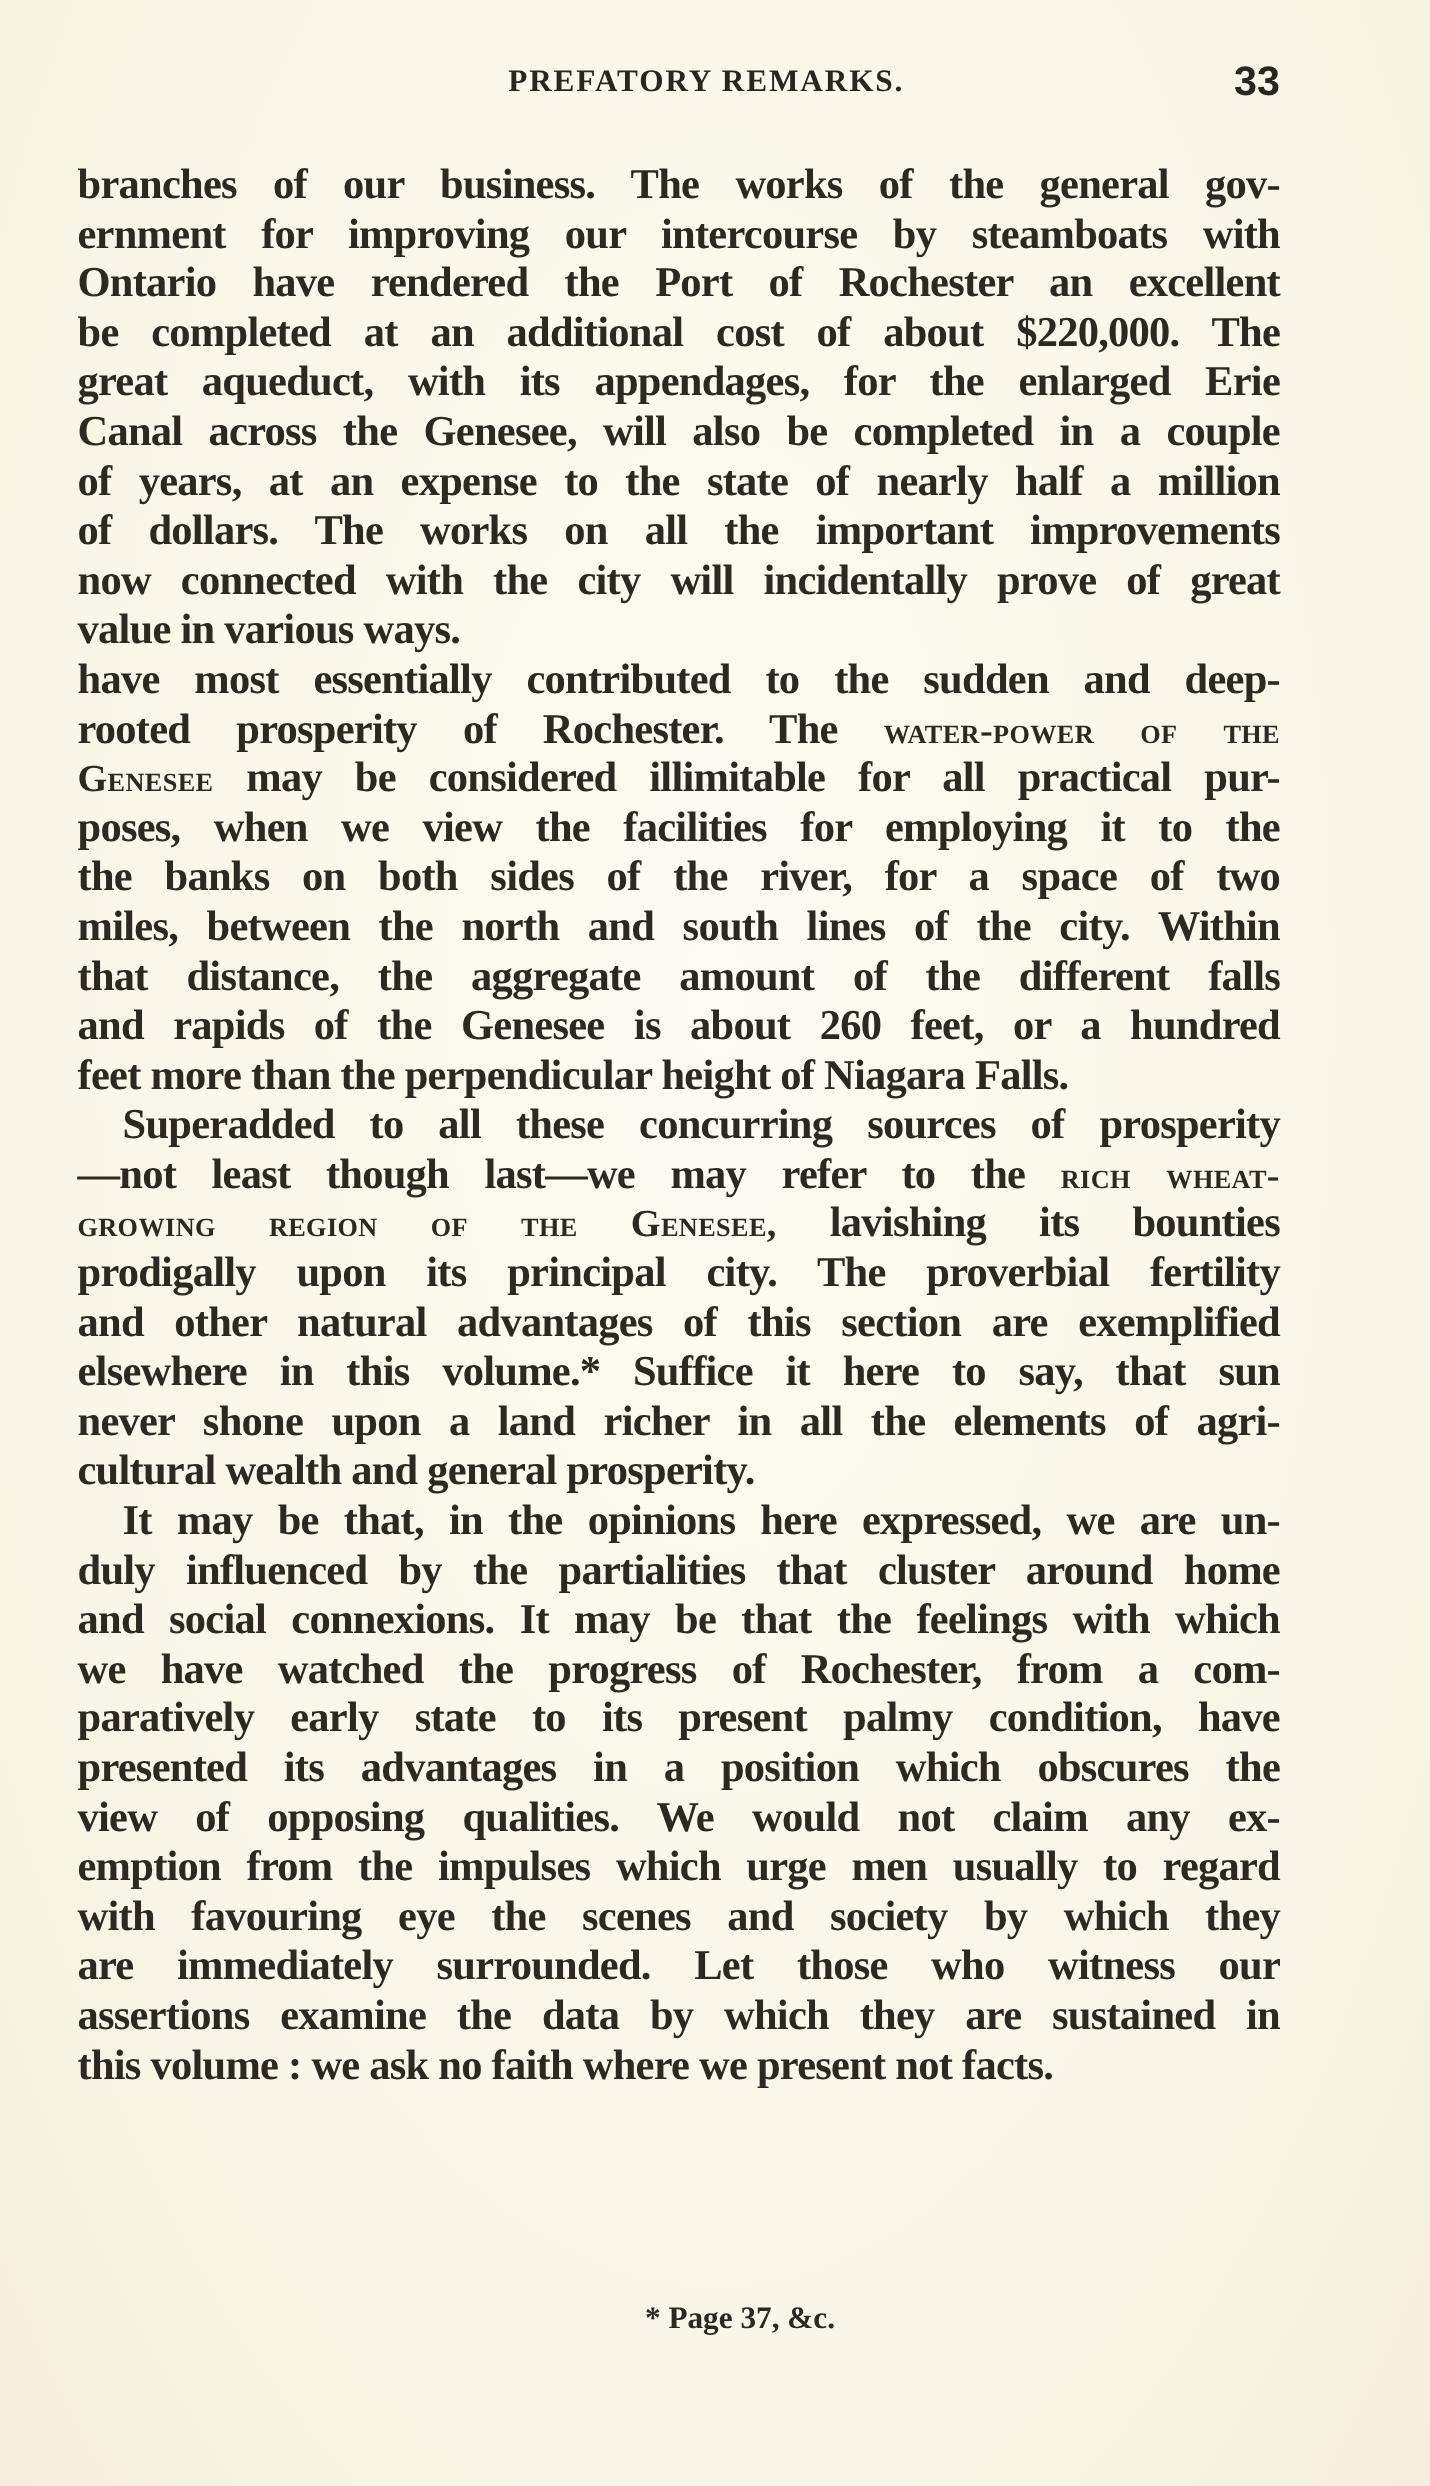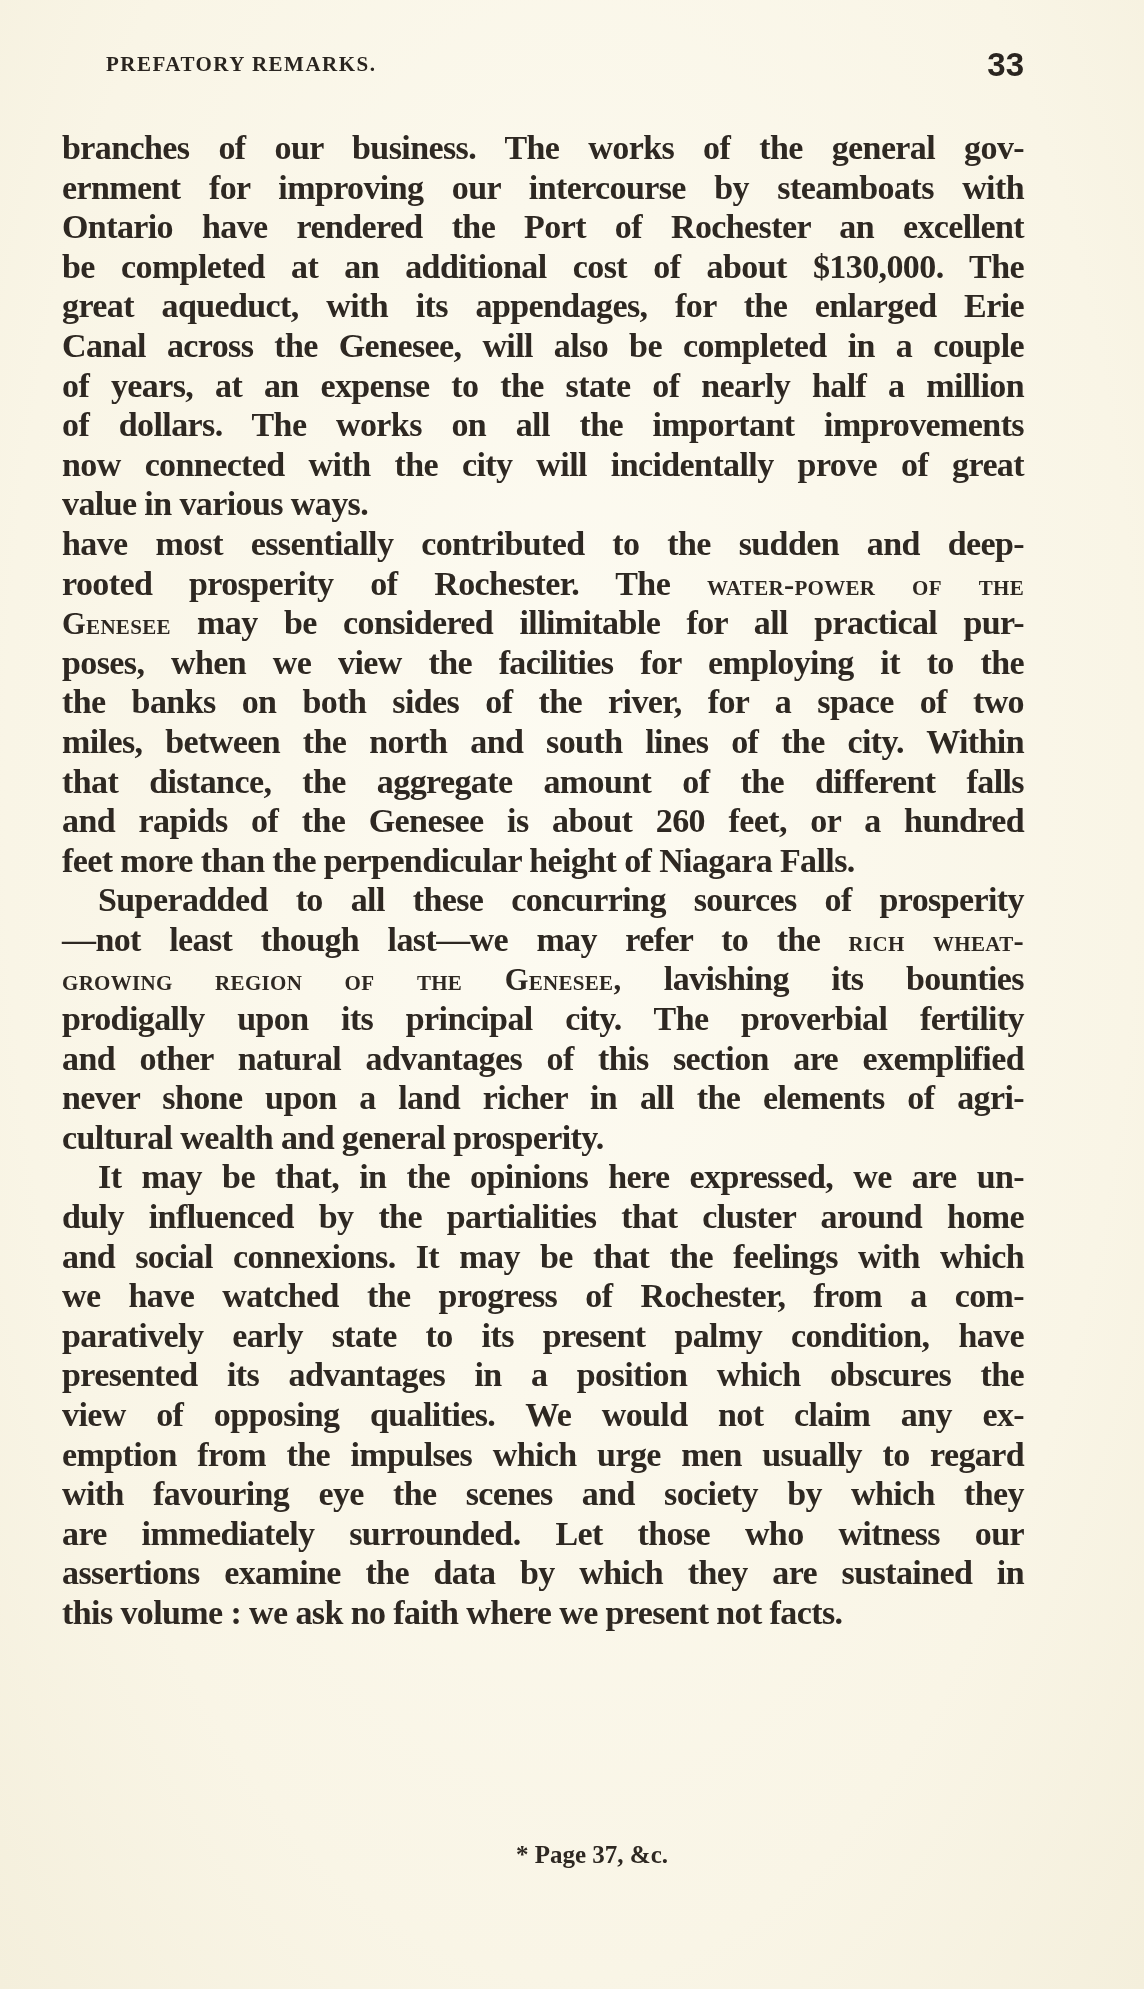--- a/index.html
+++ b/index.html
@@ -9,23 +9,23 @@
     background-image: radial-gradient(ellipse at 50% 40%, #fdfbf2 0%, #f9f5e6 70%, #f4efdc 100%);
     font-family: "Liberation Serif", "DejaVu Serif", serif;
     color: #2c2722;
     position: relative;
   }
   .page { position: absolute; left: 0; top: 0; width: 1144px; height: 1989px; }
   .header {
     position: absolute; top: 46px; left: 60px; width: 964px; height: 40px;
   }
   .running-head {
-    position: absolute; left: 0; right: 0; top: 6px; text-align: left;
+    position: absolute; left: 0; right: 0; top: 6px; text-align: center;
     font-family: "Liberation Serif", serif; font-weight: bold;
-    font-size: 21px; letter-spacing: 1.5px; color: #2a2520;
+    font-size: 25px; letter-spacing: 1.5px; color: #2a2520;
     padding-left: 46px;
   }
   .folio {
     position: absolute; right: 0; top: 0;
     font-family: "Liberation Sans", sans-serif; font-weight: bold;
     font-size: 33px; color: #2a2520; margin-left: 32px;
   }
   .body-text {
     position: absolute; left: 62px; top: 128px; width: 962px;
   }
@@ -52,41 +52,42 @@
 <div class="page">
   <div class="header">
     <div class="running-head">PREFATORY REMARKS.</div>
     <div class="folio">33</div>
   </div>
 
   <div class="body-text" id="body-text">
       <div class="line">branches of our business.  The works of the general gov-</div>
       <div class="line">ernment for improving our intercourse by steamboats with</div>
       <div class="line">Ontario have rendered the Port of Rochester an excellent</div>
-      <div class="line">be completed at an additional cost of about $130,000.  The</div>
+      <div class="line">be completed at an additional cost of about $220,000.  The</div>
       <div class="line">great aqueduct, with its appendages, for the enlarged Erie</div>
       <div class="line">Canal across the Genesee, will also be completed in a couple</div>
       <div class="line">of years, at an expense to the state of nearly half a million</div>
       <div class="line">of dollars.  The works on all the important improvements</div>
       <div class="line">now connected with the city will incidentally prove of great</div>
       <div class="line last">value in various ways.</div>
       <div class="line">have most essentially contributed to the sudden and deep-</div>
       <div class="line"><span>rooted prosperity of Rochester.  The </span><span class="sc">water-power of the</span><span></span></div>
       <div class="line"><span></span><span class="sc">Genesee</span><span> may be considered illimitable for all practical pur-</span></div>
       <div class="line">poses, when we view the facilities for employing it to the</div>
       <div class="line">the banks on both sides of the river, for a space of two</div>
       <div class="line">miles, between the north and south lines of the city.  Within</div>
       <div class="line">that distance, the aggregate amount of the different falls</div>
       <div class="line">and rapids of the Genesee is about 260 feet, or a hundred</div>
       <div class="line last">feet more than the perpendicular height of Niagara Falls.</div>
       <div class="line indent">Superadded to all these concurring sources of prosperity</div>
       <div class="line"><span>—not least though last—we may refer to the </span><span class="sc">rich wheat-</span><span></span></div>
       <div class="line"><span></span><span class="sc">growing region of the Genesee,</span><span> lavishing its bounties</span></div>
       <div class="line">prodigally upon its principal city.  The proverbial fertility</div>
       <div class="line">and other natural advantages of this section are exemplified</div>
+      <div class="line">elsewhere in this volume.*  Suffice it here to say, that sun</div>
       <div class="line">never shone upon a land richer in all the elements of agri-</div>
       <div class="line last">cultural wealth and general prosperity.</div>
       <div class="line indent">It may be that, in the opinions here expressed, we are un-</div>
       <div class="line">duly influenced by the partialities that cluster around home</div>
       <div class="line">and social connexions.  It may be that the feelings with which</div>
       <div class="line">we have watched the progress of Rochester, from a com-</div>
       <div class="line">paratively early state to its present palmy condition, have</div>
       <div class="line">presented its advantages in a position which obscures the</div>
       <div class="line">view of opposing qualities.  We would not claim any ex-</div>
       <div class="line">emption from the impulses which urge men usually to regard</div>

